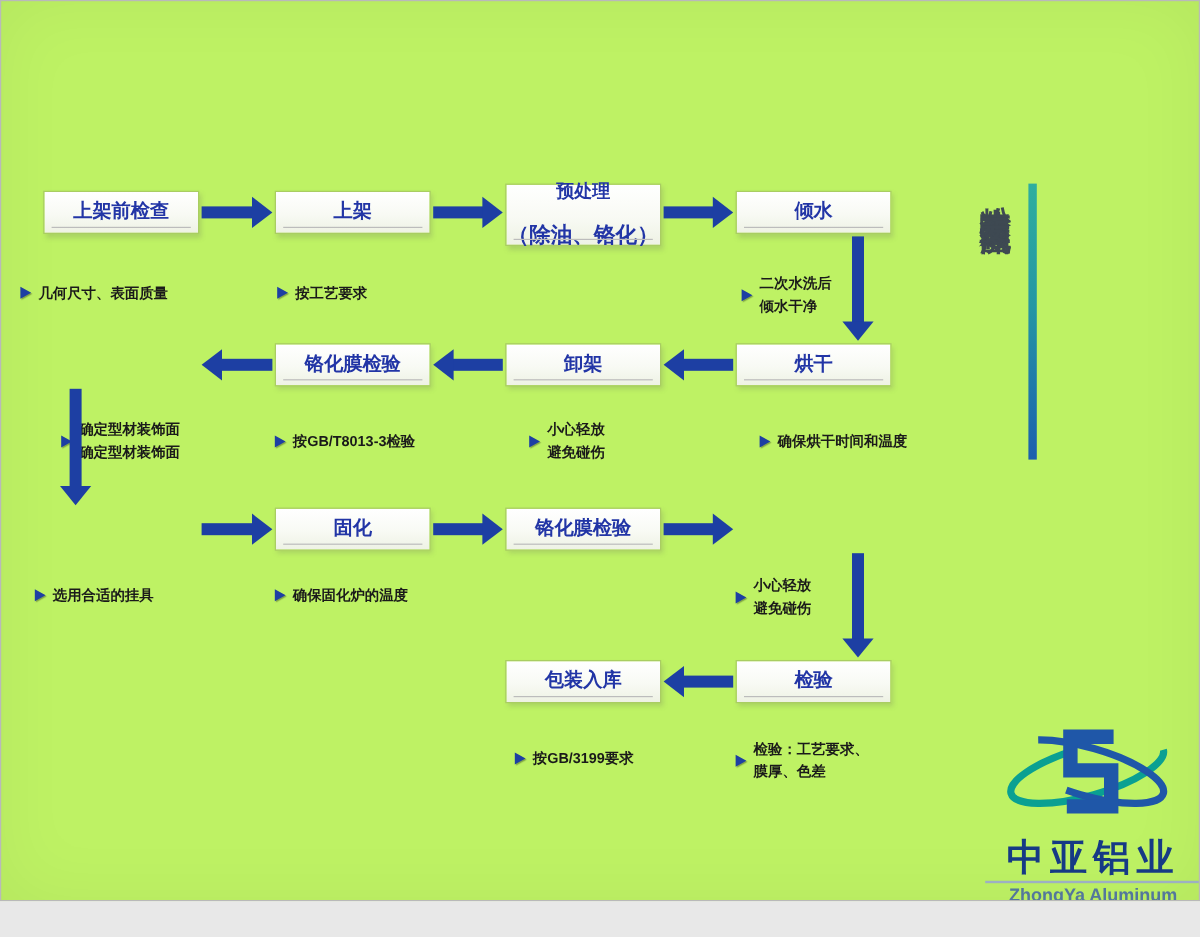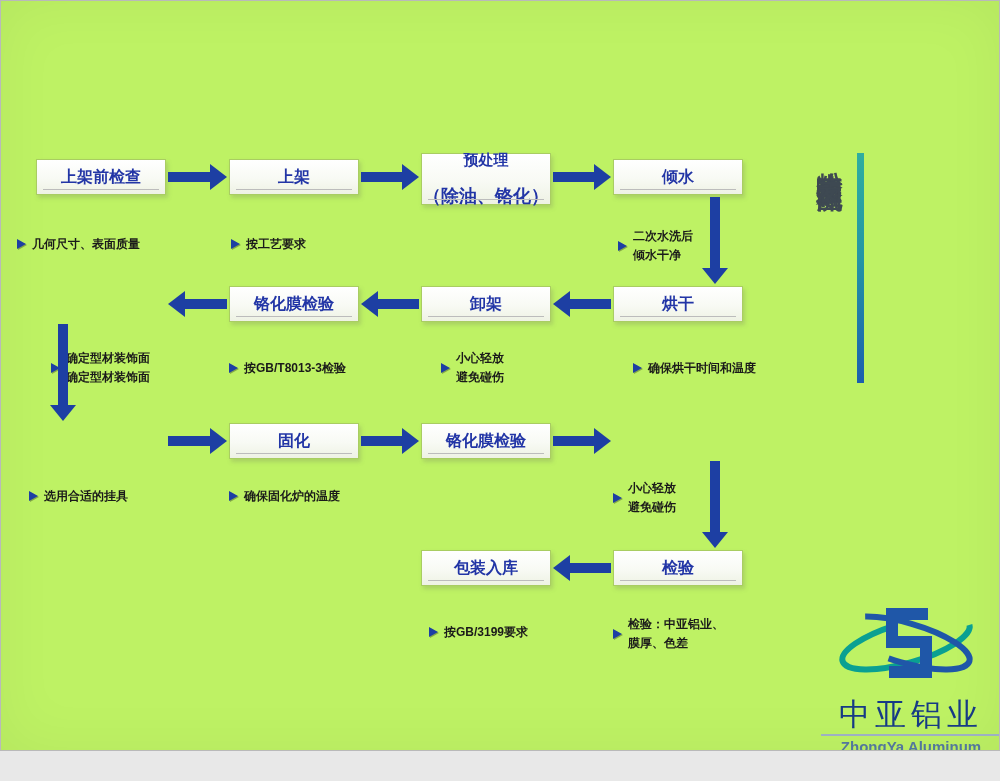--- a/index.html
+++ b/index.html
@@ -70,21 +70,21 @@
   .vbar {
     position: absolute; left: 856px; top: 152px;
     width: 7px; height: 230px;
     background: linear-gradient(180deg, #2fae9f 0%, #2496a4 45%, #1c5fae 100%);
   }
 
   
   .logo-mark { position: absolute; left: 828px; top: 592px; }
   .logo-cn {
     position: absolute; left: 820px; top: 693px; width: 180px;
-    text-align: center; font-size: 31px; font-weight: normal;
+    text-align: center; font-size: 31px; font-weight: bold;
     color: #163a85; letter-spacing: 5px;
   }
   .logo-line { position: absolute; left: 820px; top: 733px; width: 180px; height: 2px; background: #9db0c2; }
   .logo-en {
     position: absolute; left: 820px; top: 737px; width: 180px;
     text-align: center; font-size: 15px; font-weight: 600; color: #53779c;
   }
 </style>
 </head>
 <body>
@@ -257,21 +257,21 @@
 
   <div class="note" style="left:428px;top:622px">
     <span class="note-icon"></span>
     <span class="note-text">
         <span>按GB/3199要求</span>
       </span>
   </div>
   <div class="note" style="left:612px;top:614px">
     <span class="note-icon"></span>
     <span class="note-text">
-      <span>检验：中亚铝业、</span>
+      <span>检验：工艺要求、</span>
       <span>膜厚、色差</span>
     </span>
   </div>
 
   <div class="vtitle">粉末喷涂加工流程图</div>
   <div class="vbar"></div>
 
   <div class="logo-mark">
     <svg width="154" height="104" viewBox="0 0 154 104">
       <g fill="none">

